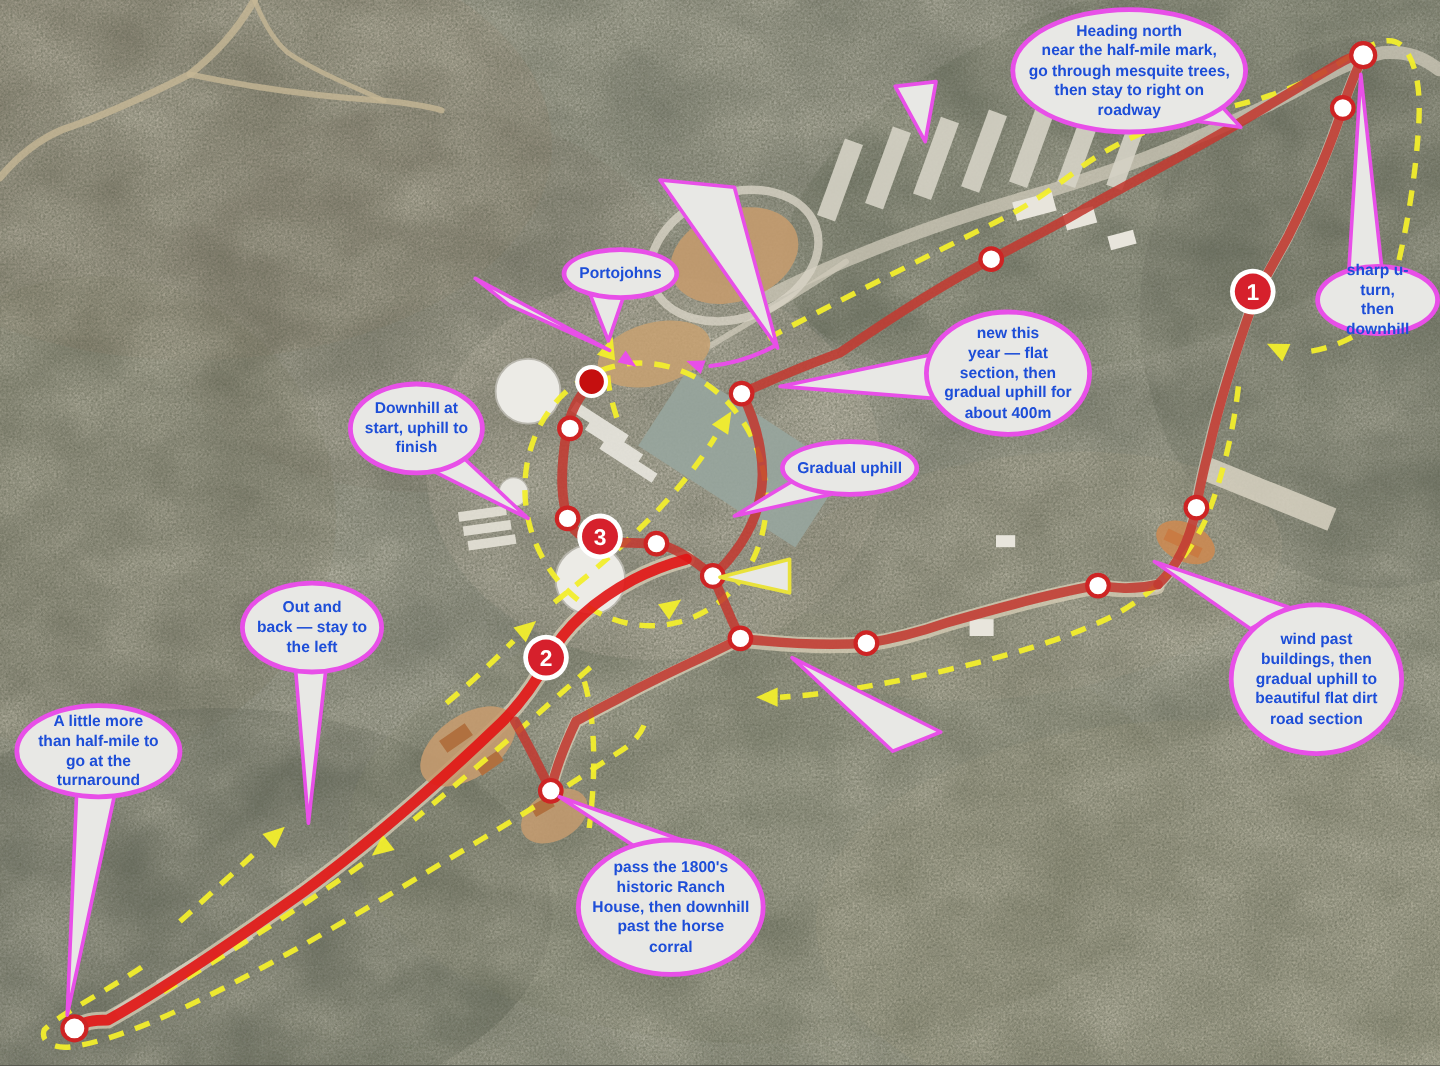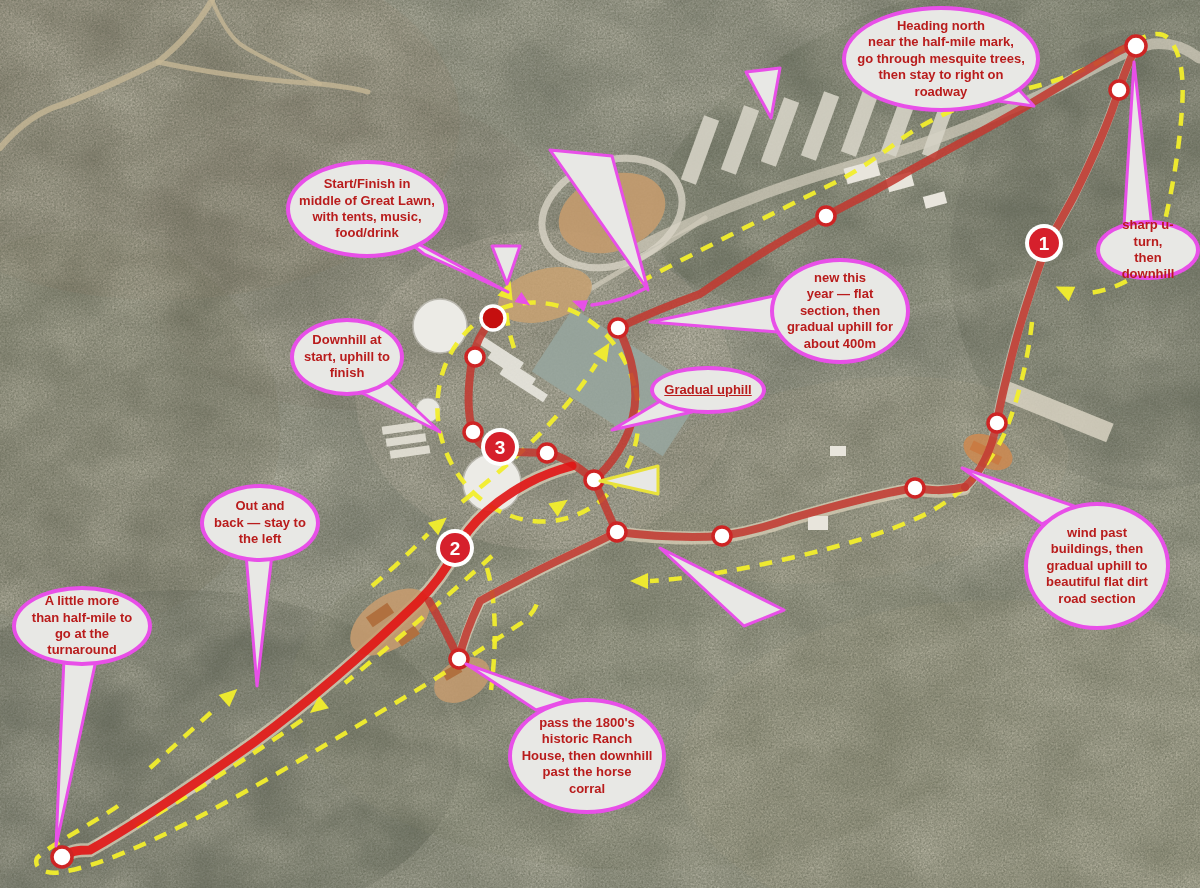--- a/index.html
+++ b/index.html
@@ -14,21 +14,21 @@
   .tail{fill:var(--callout-fill);stroke:var(--callout-border);stroke-width:3;stroke-linejoin:round;}
   .tail-water{fill:var(--callout-fill);stroke:var(--callout-border-water);stroke-width:3;stroke-linejoin:round;}
   .marrow{fill:var(--callout-border);}
   .mline{stroke:var(--callout-border);stroke-width:3.5;fill:none;stroke-linecap:round;}
   .road{stroke:#cfc9ba;fill:none;stroke-linecap:round;opacity:.75;}
   .dirtroad{stroke:#d9d0b8;fill:none;stroke-linecap:round;opacity:.75;}
   .wash{stroke:#c6b795;fill:none;stroke-linecap:round;opacity:.8;}
   .bubble{position:absolute;box-sizing:border-box;border:4px solid var(--callout-border);
           background:var(--callout-fill);border-radius:50%;display:flex;align-items:center;
           justify-content:center;text-align:center;font-weight:bold;font-size:13px;line-height:1.26;
-          color:#b91c1c;white-space:pre-line;padding:2px 8px;}
+          color:#1d4ed8;white-space:pre-line;padding:2px 8px;}
   .bubble.water{border-color:var(--callout-border-water);}
   .mmark-text{font:bold 19px "Liberation Sans",sans-serif;fill:var(--marker-text);}
 </style>
 </head>
 <body>
 
 <div class="stage">
 <svg width="1200" height="888" viewBox="0 0 1200 888">
   <defs>
     <linearGradient id="gbase" x1="0" y1="0" x2="1" y2="1">
@@ -221,45 +221,42 @@
     <path class="tail" d="M 744,626 L 660,548 L 784,610 Z"></path>
     <path class="tail" d="M 536,710 L 466,664 L 568,700 Z"></path>
   </g>
 </svg>
 
 <div class="bubble" style="left:842px;top:6px;width:198px;height:106px;">Heading north
 near the half-mile mark,
 go through mesquite trees,
 then stay to right on
 roadway</div>
-<div class="bubble" style="left:286px;top:160px;width:162px;height:98px;">Start/Finish in
-middle of Great Lawn,
-with tents, music,
-food/drink</div>
+<div class="bubble" style="left:468px;top:206px;width:98px;height:44px;">Portojohns</div>
 <div class="bubble" style="left:1096px;top:220px;width:104px;height:60px;">sharp u-turn,
 then downhill</div>
 <div class="bubble" style="left:770px;top:258px;width:140px;height:106px;">new this
 year — flat
 section, then
 gradual uphill for
 about 400m</div>
 <div class="bubble" style="left:290px;top:318px;width:114px;height:78px;">Downhill at
 start, uphill to
 finish</div>
-<div class="bubble" style="left:650px;top:366px;width:116px;height:48px;text-decoration:underline;">Gradual uphill</div>
+<div class="bubble" style="left:650px;top:366px;width:116px;height:48px;">Gradual uphill</div>
 <div class="bubble" style="left:1024px;top:502px;width:146px;height:128px;">wind past
 buildings, then
 gradual uphill to
 beautiful flat dirt
 road section</div>
 <div class="bubble" style="left:200px;top:484px;width:120px;height:78px;">Out and
 back — stay to
 the left</div>
 <div class="bubble" style="left:12px;top:586px;width:140px;height:80px;">A little more
 than half-mile to
 go at the
 turnaround</div>
-<div class="bubble" style="left:508px;top:698px;width:158px;height:116px;">pass the 1800's
+<div class="bubble" style="left:480px;top:698px;width:158px;height:116px;">pass the 1800's
 historic Ranch
 House, then downhill
 past the horse
 corral</div>
 </div>
 
 </body></html>

